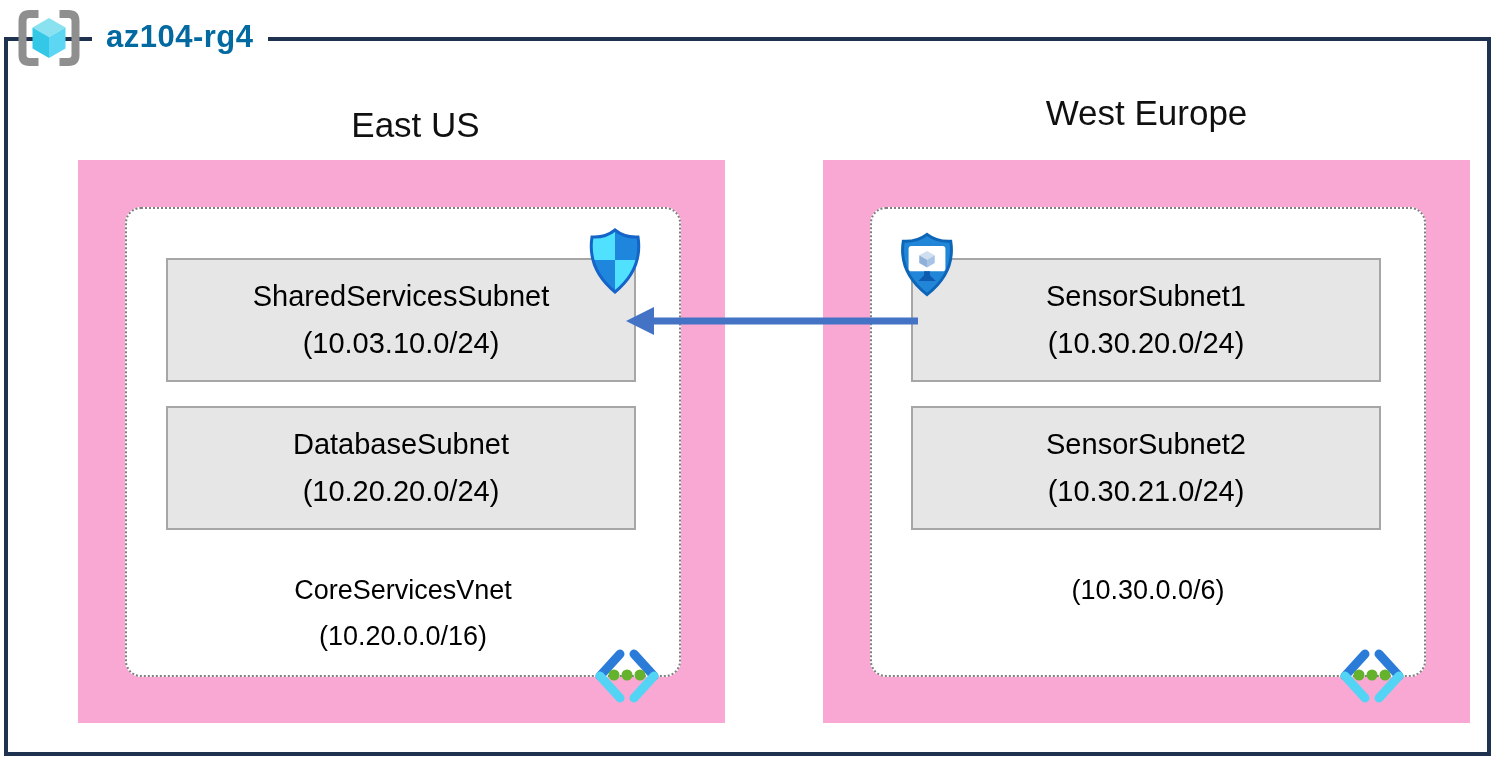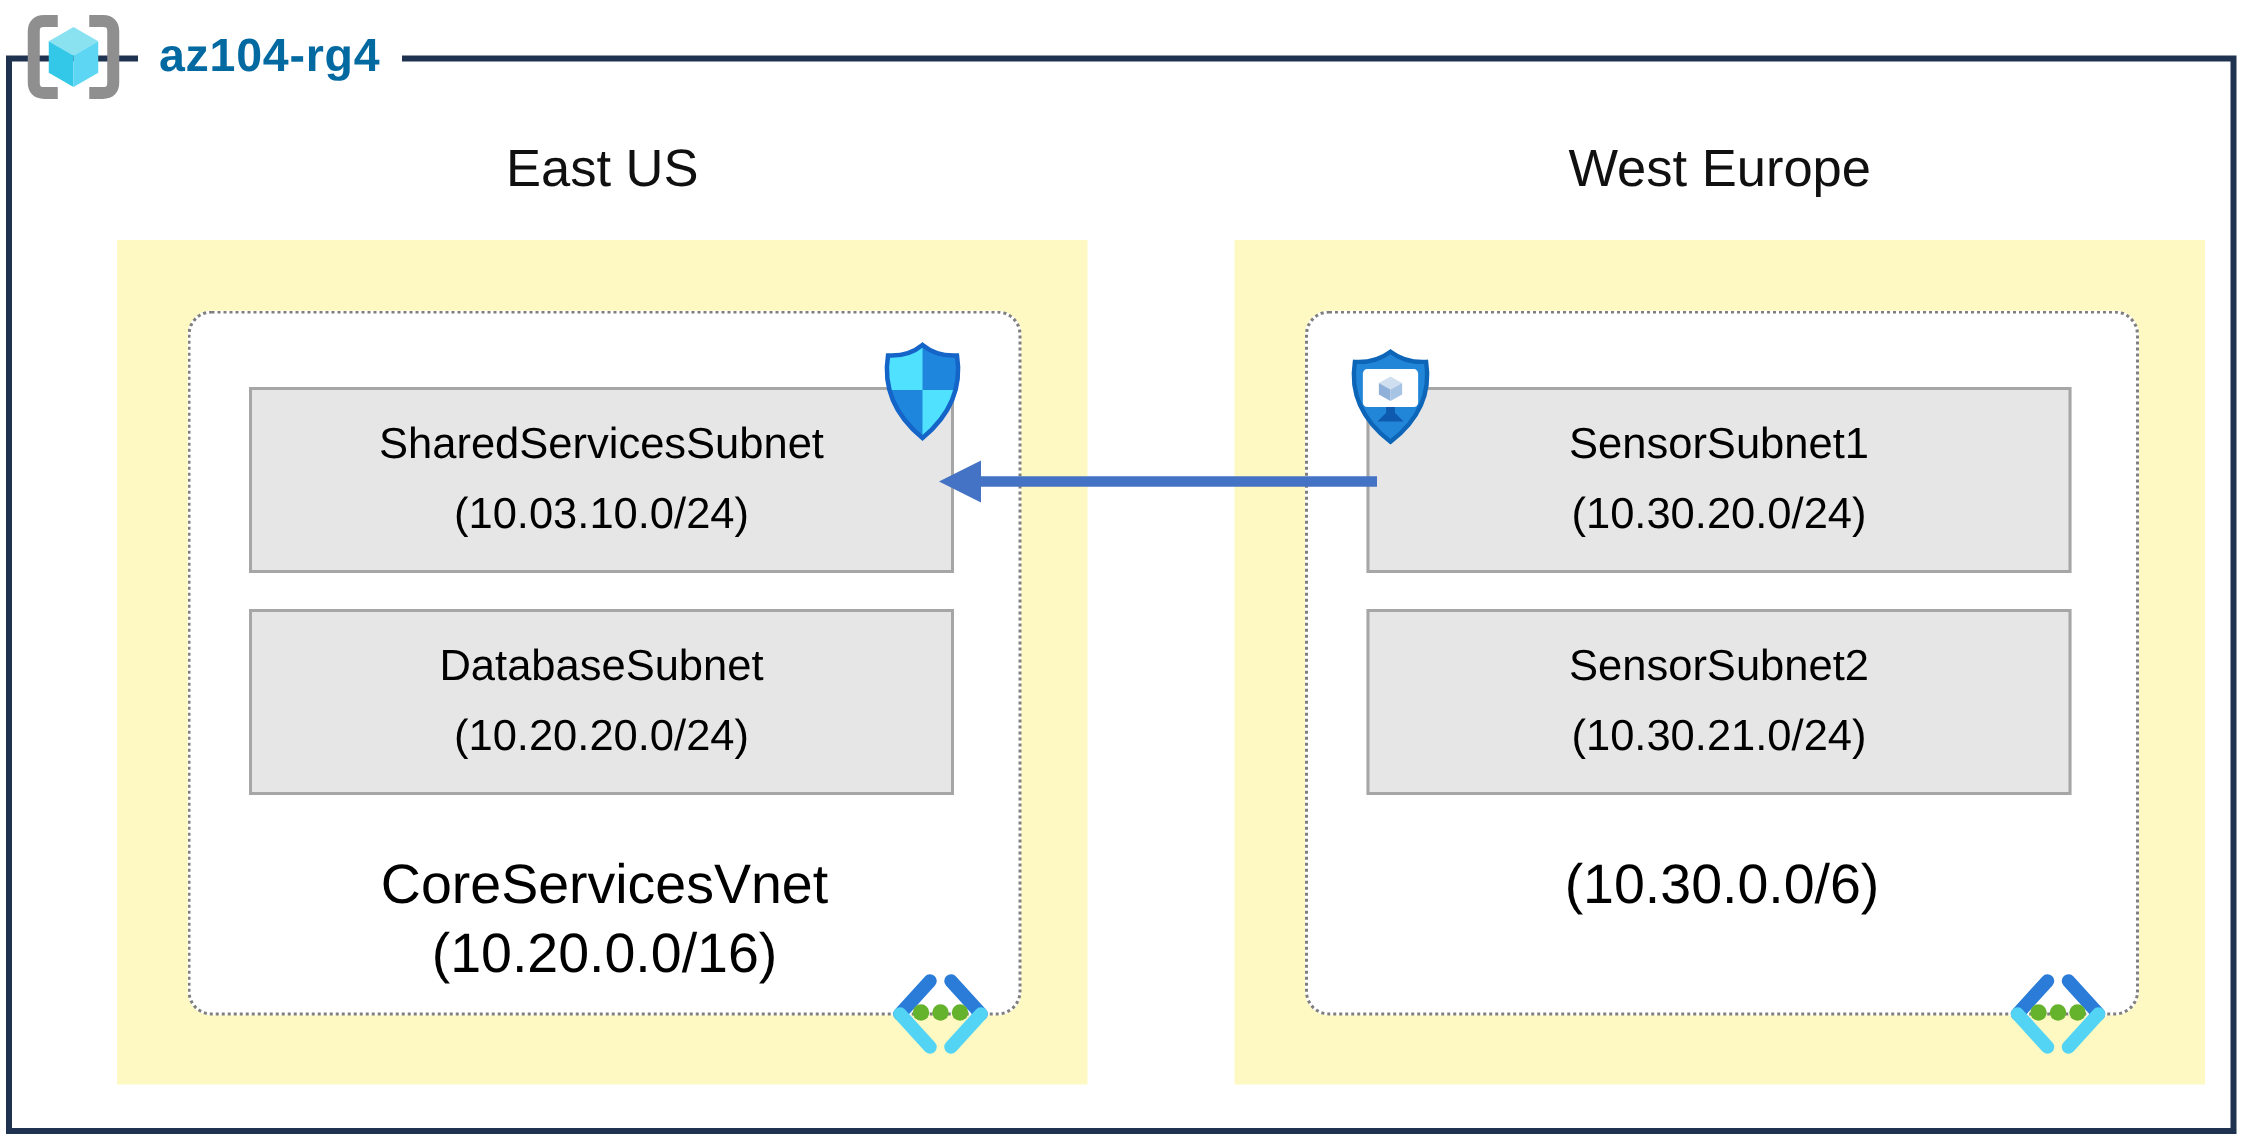--- a/index.html
+++ b/index.html
@@ -17,44 +17,44 @@
   .legend-text{
     position:absolute;left:92px;top:10px;z-index:3;background:#ffffff;
     padding:0 14px;font-size:31px;font-weight:bold;line-height:54px;color:#0369a1;
     letter-spacing:0.5px;
   }
   
   .region-title{
     position:absolute;top:90px;width:647px;text-align:center;
     font-size:35px;font-weight:300;line-height:46px;color:#101010;
   }
-  .region-title.left{left:78px;}
+  .region-title.left{left:92px;margin-top:12px;}
   .region-title.right{left:823px;}
   
-  .region{position:absolute;top:160px;width:647px;height:563px;background:#fef9c3;}
+  .region{position:absolute;top:160px;width:647px;height:563px;background:#f9a8d4;}
   .region.left{left:78px;}
   .region.right{left:823px;}
   
   .vnet{
     position:absolute;left:47px;top:47px;width:556px;height:470px;
     box-sizing:border-box;background:#ffffff;border:2px dotted #7f7f7f;border-radius:16px;
   }
   
   .subnet{
     position:absolute;left:39px;width:470px;height:124px;box-sizing:border-box;
     background:#e6e6e6;border:2px solid #a6a6a6;
     display:flex;flex-direction:column;justify-content:center;align-items:center;
     font-size:29px;line-height:47px;text-align:center;
   }
   .subnet.s1{top:49px;}
   .subnet.s2{top:197px;}
   
   .vnet-label{
     position:absolute;left:0;right:0;top:358px;text-align:center;
-    font-size:37px;line-height:46px;color:#000;
+    font-size:27px;line-height:46px;color:#000;
   }
   
   .vnet-icon{position:absolute;right:18px;bottom:-34px;width:68px;height:64px;z-index:4;}
   
   .shield-left{position:absolute;left:585px;top:227px;width:60px;height:68px;z-index:6;}
   .shield-right{position:absolute;left:895px;top:230px;width:64px;height:69px;z-index:6;}
   
   .arrow{position:absolute;left:620px;top:300px;width:300px;height:42px;z-index:5;}
 </style>
 </head>

